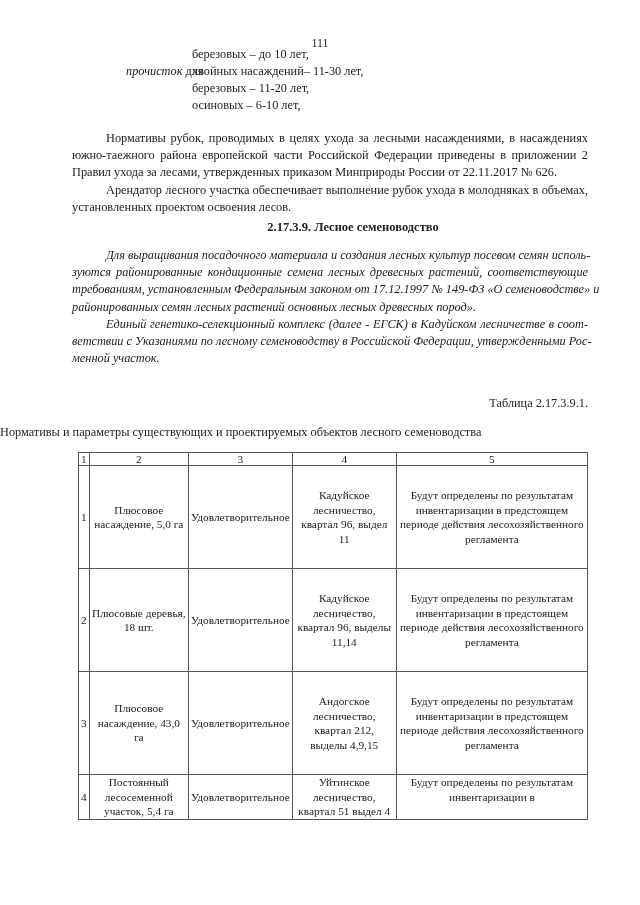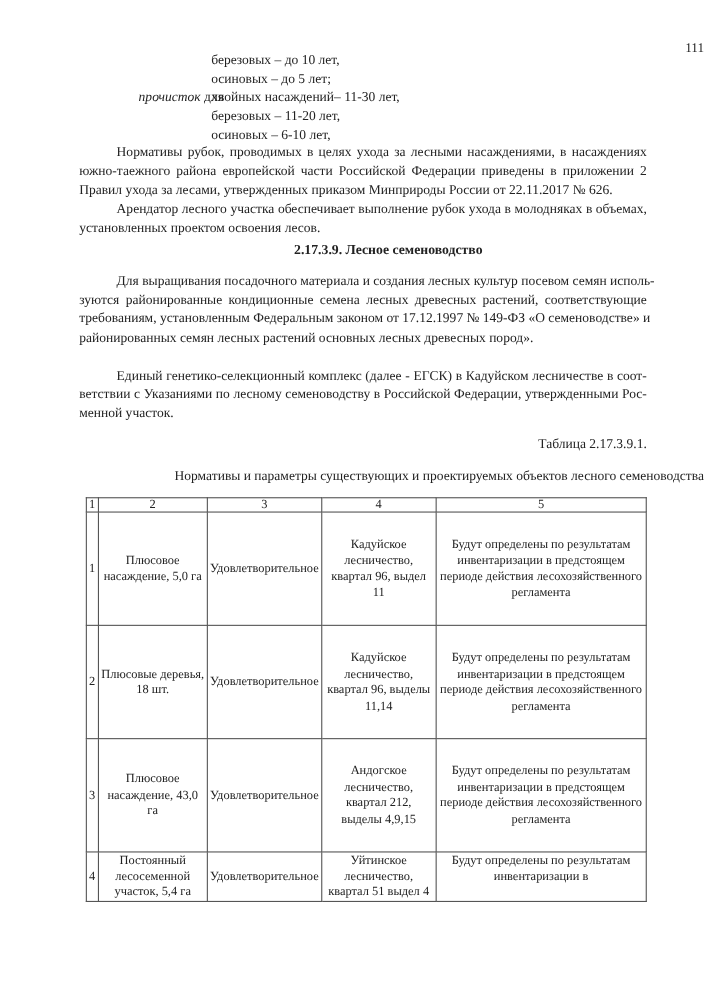--- a/index.html
+++ b/index.html
@@ -1,74 +1,73 @@
 <!DOCTYPE html>
 <html><head>
 <meta charset="utf-8">
 <style>
   html, body { margin:0; padding:0; background:#ffffff; }
   body { width:640px; height:905px; position:relative; overflow:hidden;
          font-family:"Liberation Serif", "DejaVu Serif", serif; color:#222; }
-  .page-num { position:absolute; top:36px; left:0; width:640px; text-align:right; font-size:12px; }
+  .page-num { position:absolute; top:36px; left:0; width:640px; text-align:center; font-size:12px; }
   .list { position:absolute; left:104px; top:46px; font-size:12.3px; line-height:17px; }
   .list .row { height:17px; white-space:nowrap; }
   .list .lbl { display:inline-block; width:84px; text-align:right; }
   .list .lbl i { font-style:italic;margin-left:22px; }
   .list .val { display:inline-block; padding-left:4px; }
   .para { position:absolute; left:72px; width:516px; font-size:12.3px; line-height:17.2px; text-align:justify; }
   .para .ln { display:block; height:17.2px; white-space:nowrap; text-align:justify; text-align-last:justify; }
   .para .ln.last { text-align-last:left; }
   .para .ln.indent { padding-left:34px; }
   .heading { position:absolute; top:220px; left:0; width:640px; text-align:center; font-weight:bold; font-size:12.5px;padding-left:33px; }
   .table-label { position:absolute; top:396px; right:52px; font-size:12.3px;margin-left:32px; }
-  .table-title { position:absolute; top:425px; left:0; width:640px; text-align:right; font-size:12.3px; }
+  .table-title { position:absolute; top:425px; left:0; width:640px; text-align:left; font-size:12.3px; }
   table.grid { position:absolute; left:78px; top:452px; width:510px; border-collapse:collapse; font-size:11.3px; line-height:14.5px; }
   table.grid td, table.grid th { border:1px solid #555; text-align:center; vertical-align:middle; padding:0 2px; font-weight:normal; }
   table.grid th { height:45px; }
   table.grid tr.nums td { height:12px; line-height:12px; }
   table.grid tr.data td { height:102px; }
   table.grid tr.data.cut td { height:44px; vertical-align:top; }
   table.grid tr.data.cut td.mid { vertical-align:middle; }
   .c1 { width:28px; } .c2 { width:120px; } .c3 { width:105px; } .c4 { width:143px; } .c5 { width:95px; }
   .cut-wrap { height:44px; overflow:hidden; }
 </style>
 </head>
 <body>
 
 <div class="page-num">111</div>
 
 <div class="list">
   <div class="row"><span class="lbl"></span><span class="val">березовых – до 10 лет,</span></div>
-  <div class="row"><span class="lbl"></span><span class="val">осиновых – до 5 лет;</span></div>
   <div class="row"><span class="lbl"><i>прочисток</i><span> для</span></span><span class="val">хвойных насаждений– 11-30 лет,</span></div>
   <div class="row"><span class="lbl"></span><span class="val">березовых – 11-20 лет,</span></div>
   <div class="row"><span class="lbl"></span><span class="val">осиновых – 6-10 лет,</span></div>
 </div>
 
 <div class="para" style="top:130px;">
   <span class="ln indent">Нормативы рубок, проводимых в целях ухода за лесными насаждениями, в насаждениях</span>
   <span class="ln">южно-таежного района европейской части Российской Федерации приведены в приложении 2</span>
   <span class="ln last">Правил ухода за лесами, утвержденных приказом Минприроды России от 22.11.2017 № 626.</span>
 </div>
 
 <div class="para" style="top:182px;">
   <span class="ln indent">Арендатор лесного участка обеспечивает выполнение рубок ухода в молодняках в объемах,</span>
   <span class="ln last">установленных проектом освоения лесов.</span>
 </div>
 
 <div class="heading">2.17.3.9. Лесное семеноводство</div>
 
-<div class="para" style="top:247px;">
+<div class="para" style="top:247px;font-style:italic;">
   <span class="ln indent">Для выращивания посадочного материала и создания лесных культур посевом семян исполь-</span>
   <span class="ln">зуются районированные кондиционные семена лесных древесных растений, соответствующие</span>
   <span class="ln">требованиям, установленным Федеральным законом от 17.12.1997 № 149-ФЗ «О семеноводстве» и</span>
   <span class="ln last">районированных семян лесных растений основных лесных древесных пород».</span>
 </div>
 
-<div class="para" style="top:333px;">
+<div class="para" style="top:316px;font-style:italic;">
   <span class="ln indent">Единый генетико-селекционный комплекс (далее - ЕГСК) в Кадуйском лесничестве в соот-</span>
   <span class="ln">ветствии с Указаниями по лесному семеноводству в Российской Федерации, утвержденными Рос-</span>
   <span class="ln last">менной участок.</span>
 </div>
 
 <div class="table-label">Таблица 2.17.3.9.1.</div>
 <div class="table-title">Нормативы и параметры существующих и проектируемых объектов лесного семеноводства</div>
 
 <table class="grid">
   <tbody>

